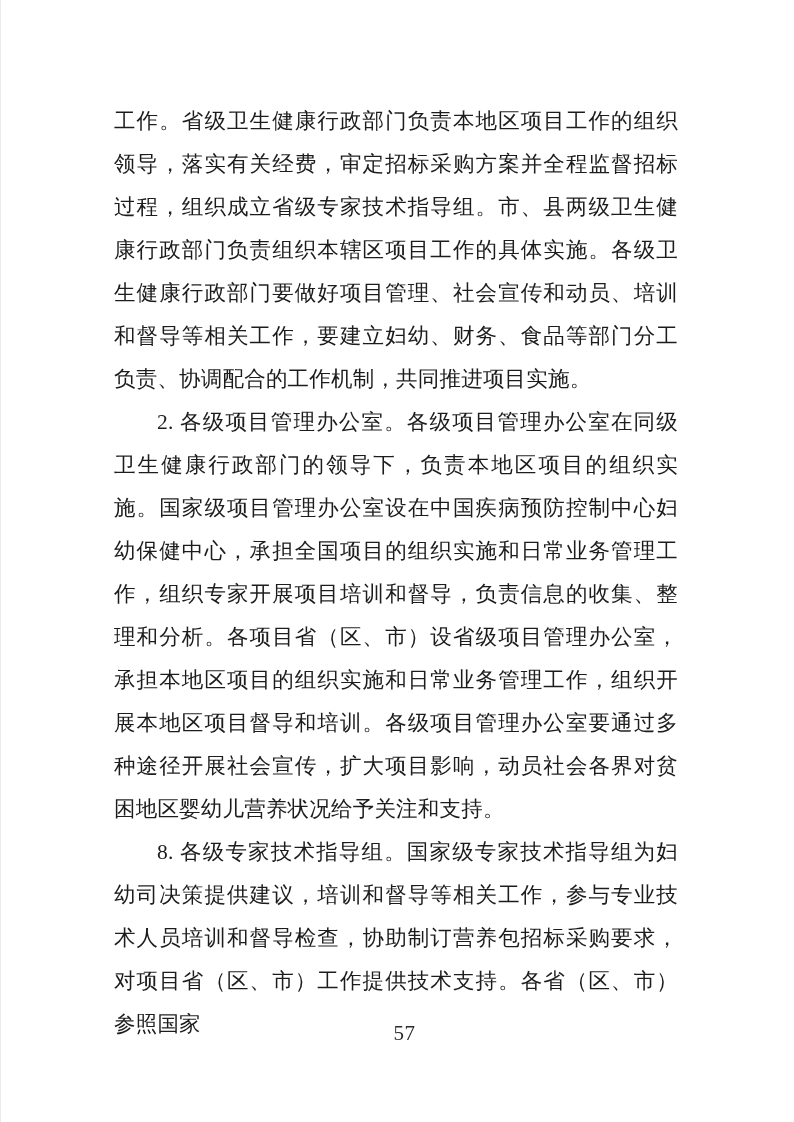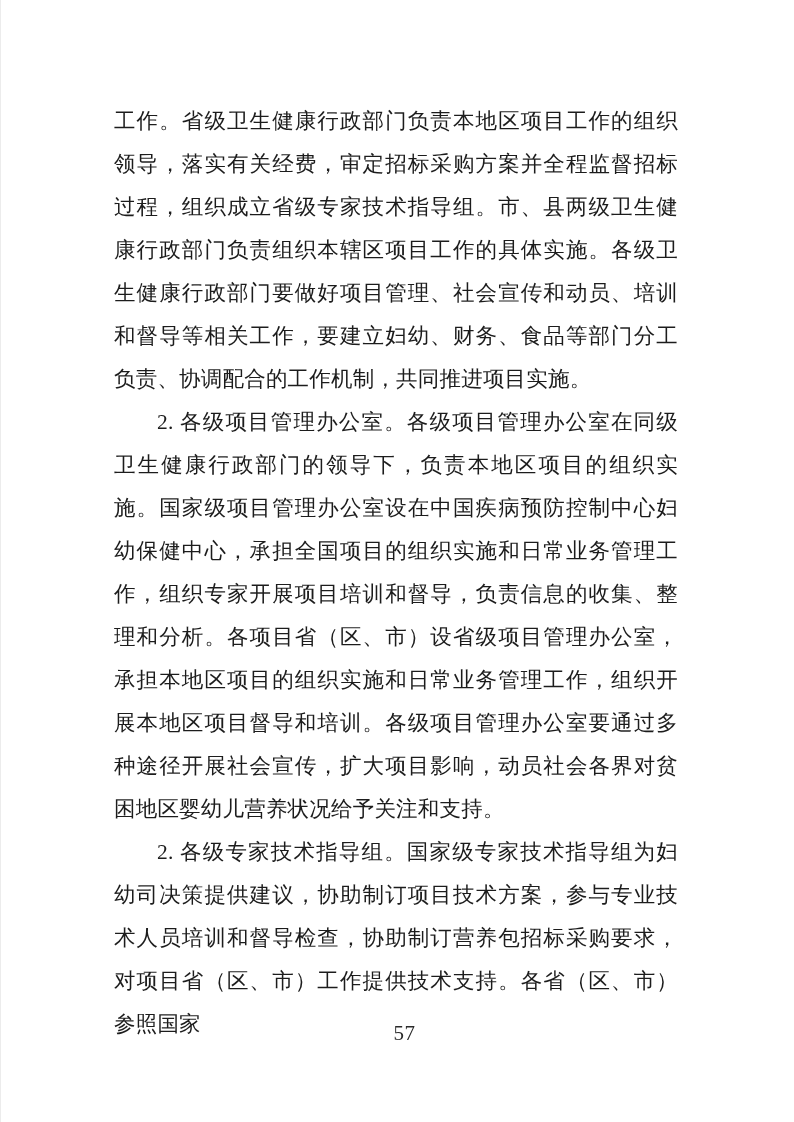--- a/index.html
+++ b/index.html
@@ -57,16 +57,16 @@
     letter-spacing: 0.5px;
   }
 </style>
 </head>
 <body>
 
 <div class="page">
   <div class="content">
     <p class="para"><span class="lead"></span><span>工作。省级卫生健康行政部门负责本地区项目工作的组织领导，落实有关经费，审定招标采购方案并全程监督招标过程，组织成立省级专家技术指导组。市、县两级卫生健康行政部门负责组织本辖区项目工作的具体实施。各级卫生健康行政部门要做好项目管理、社会宣传和动员、培训和督导等相关工作，要建立妇幼、财务、食品等部门分工负责、协调配合的工作机制，共同推进项目实施。</span></p>
     <p class="para indented"><span class="lead">2. 各级项目管理办公室。</span><span>各级项目管理办公室在同级卫生健康行政部门的领导下，负责本地区项目的组织实施。国家级项目管理办公室设在中国疾病预防控制中心妇幼保健中心，承担全国项目的组织实施和日常业务管理工作，组织专家开展项目培训和督导，负责信息的收集、整理和分析。各项目省（区、市）设省级项目管理办公室，承担本地区项目的组织实施和日常业务管理工作，组织开展本地区项目督导和培训。各级项目管理办公室要通过多种途径开展社会宣传，扩大项目影响，动员社会各界对贫困地区婴幼儿营养状况给予关注和支持。</span></p>
-    <p class="para indented"><span class="lead">2. 各级专家技术指导组。</span><span>国家级专家技术指导组为妇幼司决策提供建议，协助制订项目技术方案，参与专业技术人员培训和督导检查，协助制订营养包招标采购要求，对项目省（区、市）工作提供技术支持。各省（区、市）参照国家</span></p>
+    <p class="para indented"><span class="lead">8. 各级专家技术指导组。</span><span>国家级专家技术指导组为妇幼司决策提供建议，培训和督导等相关工作，参与专业技术人员培训和督导检查，协助制订营养包招标采购要求，对项目省（区、市）工作提供技术支持。各省（区、市）参照国家</span></p>
   </div>
   <div class="footer">57</div>
 </div>
 
 </body></html>

